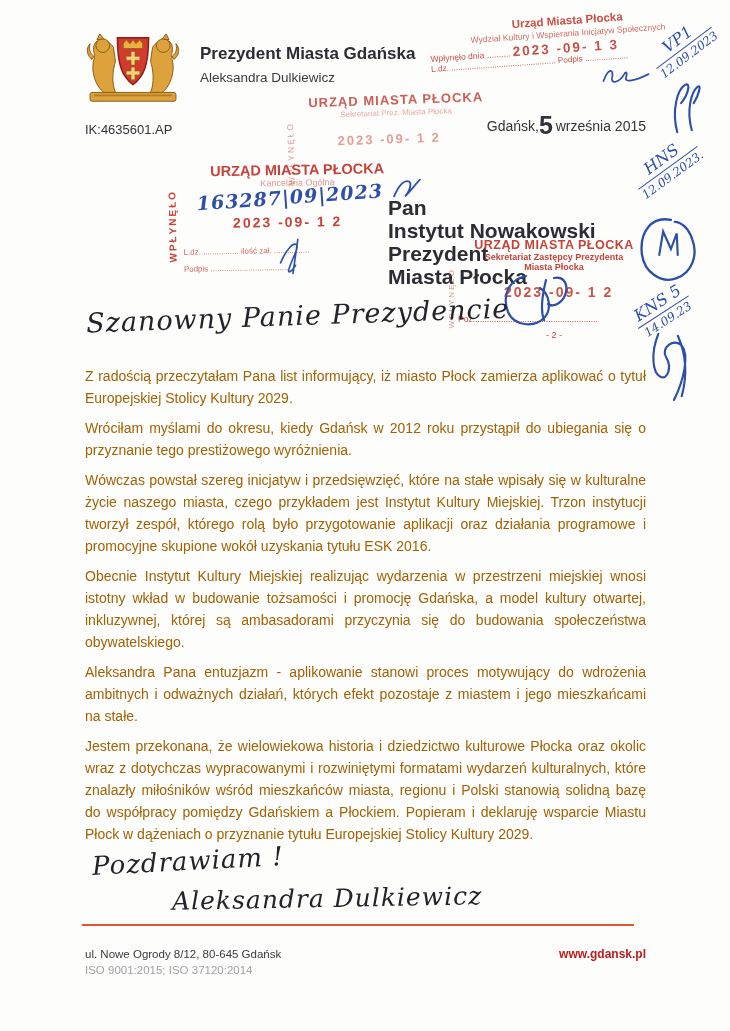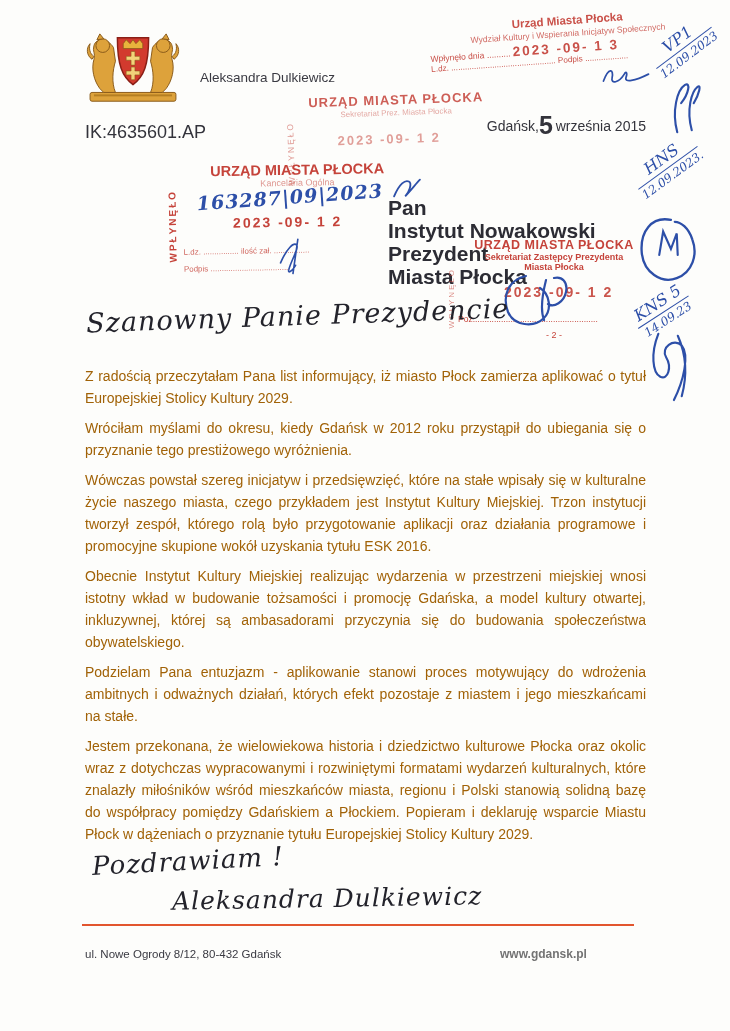--- a/index.html
+++ b/index.html
@@ -6,21 +6,21 @@
   .page {
     position:relative; width:730px; height:1031px;
     background:#fdfdfb; overflow:hidden;
     font-family:"Liberation Sans","DejaVu Sans",sans-serif;
     color:#3e3e48;
   }
   
   .logo { position:absolute; left:84px; top:30px; width:98px; height:80px; }
   .hdr-title { position:absolute; left:200px; top:44px; font-size:17px; font-weight:bold; color:#2c2c34; }
   .hdr-name  { position:absolute; left:200px; top:70px; font-size:13.5px; color:#3a3a42; }
-  .ref-no    { position:absolute; left:85px;  top:122px; font-size:18px; color:#33333b; }
+  .ref-no    { position:absolute; left:85px;  top:122px; font-size:13px; color:#33333b; }
   .date-line { position:absolute; left:430px; top:118px; width:216px; text-align:right; font-size:14px; color:#33333b; }
   .date-line .day { font-size:25px; font-weight:600; line-height:14px; vertical-align:-3px; letter-spacing:-1px; }
   
   .stamp { position:absolute; color:#c5433a; }
   .st-org  { font-weight:bold; text-align:center; white-space:nowrap; }
   .st-sub  { text-align:center; white-space:nowrap; }
   .st-date { font-weight:bold; letter-spacing:2px; white-space:nowrap; }
   .st-dots { white-space:nowrap; }
   .vert { position:absolute; writing-mode:vertical-rl; transform:rotate(180deg); font-weight:bold; letter-spacing:2px; }
   .stampA { left:428px; top:24px; width:278px; transform:rotate(-4deg); transform-origin:top left; font-size:9px; opacity:.92; }
@@ -61,21 +61,21 @@
   .recipient { position:absolute; left:388px; top:196px; font-size:21px; font-weight:bold; color:#2c2c34; line-height:23px; }
   .salutation { position:absolute; left:86px; top:300px; font-size:27px; transform:rotate(-2deg); letter-spacing:1px; }
   .bodytxt { position:absolute; left:85px; top:365px; width:561px; font-size:14px; line-height:22px; text-align:justify; color:#a16207; }
   .bodytxt p { margin:0 0 8px 0; }
   .closing  { position:absolute; left:92px;  top:846px; font-size:26px; letter-spacing:1px; transform:rotate(-3deg); }
   .signature{ position:absolute; left:172px; top:884px; font-size:25px; letter-spacing:1px; transform:rotate(-1deg); }
   
   .rule { position:absolute; left:82px; top:924px; width:552px; height:2px; background:#e2552e; }
   .f-addr { position:absolute; left:85px; top:946px; font-size:11.5px; color:#3a3a42; line-height:16px; }
   .f-iso  { color:#a0a0a8; }
-  .f-web  { position:absolute; left:500px; top:947px; width:146px; text-align:left; font-size:12px; font-weight:bold; color:#737373; }
+  .f-web  { position:absolute; left:500px; top:947px; width:146px; text-align:right; font-size:12px; font-weight:bold; color:#b91c1c; }
 </style>
 </head>
 <body>
 
 <div class="page">
 
   <svg class="logo" viewBox="0 0 100 82">
     <g stroke="#8a5a1a" stroke-width="1" fill="#dda23b">
       <rect x="6" y="64" width="88" height="9" rx="2"></rect>
       <rect x="10" y="66" width="80" height="2" fill="#b57f22" stroke="none"></rect>
@@ -94,20 +94,21 @@
     <path d="M34 8 L66 8 C66 36 61 48 50 56 C39 48 34 36 34 8 Z" fill="#d23a2e" stroke="#8a1f16" stroke-width="1.5"></path>
 
     <path d="M40 14 L43 10 L47 14 L50 10 L53 14 L57 10 L60 14 L60 19 L40 19 Z" fill="#e8b33c" stroke="#8a5a1a" stroke-width=".8"></path>
 
     <g fill="#f2d37a" stroke="#8a5a1a" stroke-width=".6">
       <path d="M48 22 h4 v5 h5 v4 h-5 v5 h-4 v-5 h-5 v-4 h5 Z"></path>
       <path d="M48 38 h4 v4 h5 v4 h-5 v5 h-4 v-5 h-5 v-4 h5 Z"></path>
     </g>
   </svg>
 
+  <div class="hdr-title">Prezydent Miasta Gdańska</div>
   <div class="hdr-name">Aleksandra Dulkiewicz</div>
   <div class="ref-no">IK:4635601.AP</div>
 
   <div class="date-line"><span>Gdańsk,</span><span class="day">5</span><span> września 2015</span></div>
 
   <div class="stamp stampA">
     <div class="st-org">Urząd Miasta Płocka</div>
     <div class="st-sub">Wydział Kultury i Wspierania Inicjatyw Społecznych</div>
     <div class="rowd"><span>Wpłynęło dnia ..........</span> <span class="st-date">2023 -09- 1 3</span></div>
     <div class="st-dots" style="font-size:8.2px;">L.dz. ..............................................  Podpis ...................</div>
@@ -184,26 +185,27 @@
     <path d="M12 8 C4 28 6 48 14 52 C22 56 26 42 20 32 C14 22 28 12 36 20 C44 30 38 56 28 76 M32 10 C40 28 42 50 36 72" stroke="#2d4fa8" stroke-width="2.2" fill="none" stroke-linecap="round"></path>
   </svg>
 
   <div class="salutation hand-black">Szanowny Panie Prezydencie</div>
 
   <div class="bodytxt">
     <p>Z radością przeczytałam Pana list informujący, iż miasto Płock zamierza aplikować o tytuł Europejskiej Stolicy Kultury 2029.</p>
     <p>Wróciłam myślami do okresu, kiedy Gdańsk w 2012 roku przystąpił do ubiegania się o przyznanie tego prestiżowego wyróżnienia.</p>
     <p>Wówczas powstał szereg inicjatyw i przedsięwzięć, które na stałe wpisały się w kulturalne życie naszego miasta, czego przykładem jest Instytut Kultury Miejskiej. Trzon instytucji tworzył zespół, którego rolą było przygotowanie aplikacji oraz działania programowe i promocyjne skupione wokół uzyskania tytułu ESK 2016.</p>
     <p>Obecnie Instytut Kultury Miejskiej realizując wydarzenia w przestrzeni miejskiej wnosi istotny wkład w budowanie tożsamości i promocję Gdańska, a model kultury otwartej, inkluzywnej, której są ambasadorami przyczynia się do budowania społeczeństwa obywatelskiego.</p>
-    <p>Podzielam Pana entuzjazm - aplikowanie stanowi proces motywujący do wdrożenia ambitnych i odważnych działań, których efekt pozostaje z miastem i jego mieszkańcami na stałe.</p>
+    <p>Aleksandra Pana entuzjazm - aplikowanie stanowi proces motywujący do wdrożenia ambitnych i odważnych działań, których efekt pozostaje z miastem i jego mieszkańcami na stałe.</p>
     <p>Jestem przekonana, że wielowiekowa historia i dziedzictwo kulturowe Płocka oraz okolic wraz z dotychczas wypracowanymi i rozwiniętymi formatami wydarzeń kulturalnych, które znalazły miłośników wśród mieszkańców miasta, regionu i Polski stanowią solidną bazę do współpracy pomiędzy Gdańskiem a Płockiem. Popieram i deklaruję wsparcie Miastu Płock w dążeniach o przyznanie tytułu Europejskiej Stolicy Kultury 2029.</p>
   </div>
 
   <div class="closing hand-black">Pozdrawiam !</div>
   <div class="signature hand-black">Aleksandra Dulkiewicz</div>
 
   <div class="rule"></div>
   <div class="f-addr">
-    <div>ul. Nowe Ogrody 8/12, 80-432 Gdańsk</div>
+    <div>ul. Nowe Ogrody 8/12, 80-645 Gdańsk</div>
+    <div class="f-iso">ISO 9001:2015; ISO 37120:2014</div>
   </div>
   <div class="f-web">www.gdansk.pl</div>
 
 </div>
 
 </body></html>

